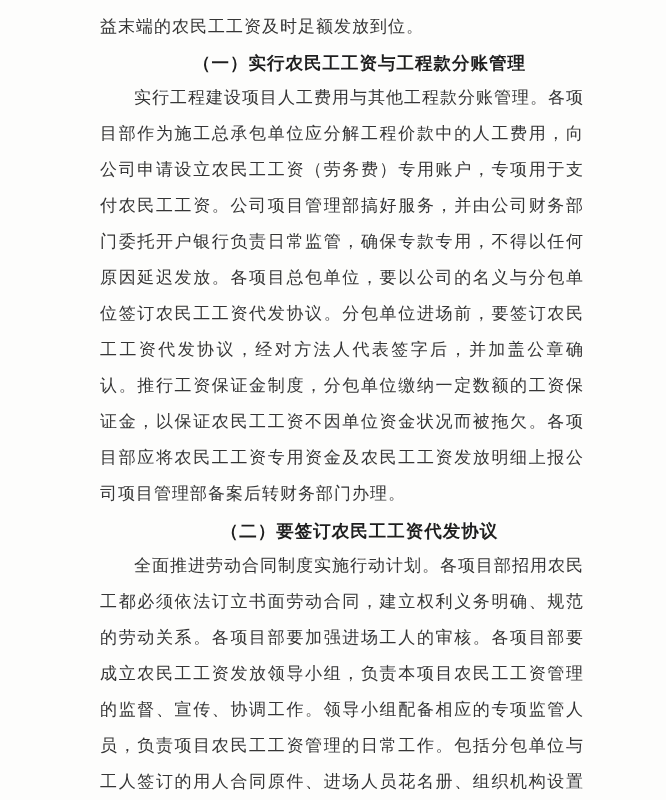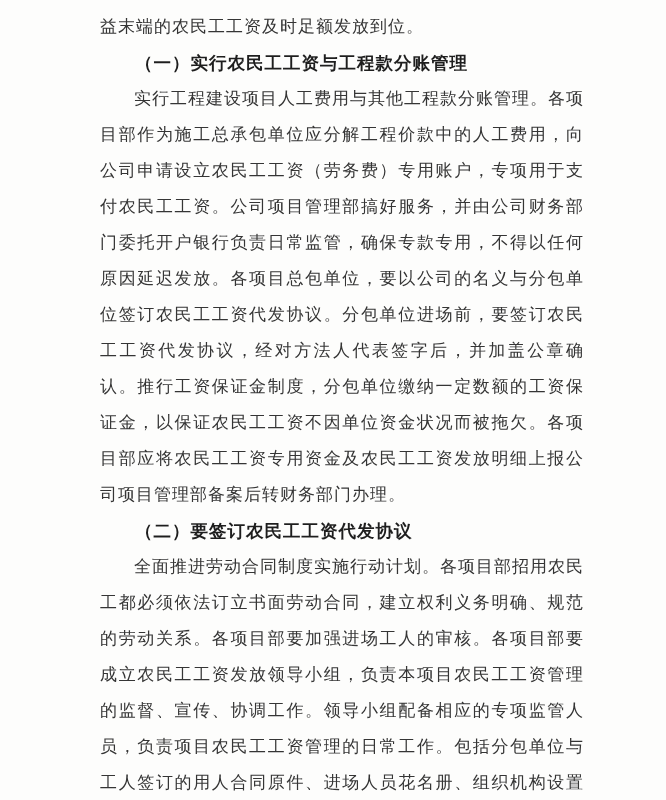--- a/index.html
+++ b/index.html
@@ -27,26 +27,27 @@
     line-height: 36px;
     letter-spacing: 1px;
     text-align: justify;
     text-justify: inter-ideograph;
   }
   p.cont {
     text-indent: 0;
   }
   p.para {
     text-indent: 2em;
+    font-family: Liberation Mono, monospace;
   }
   h3.sec-heading {
     font-weight: bold;
     color: #1e1e1e;
     text-indent: 2em;
-    text-align: left;
+    text-align: center;
     font-size: 17.5px;
   }
 </style>
 </head>
 <body>
 
 <div class="page">
   <div class="doc">
 
     <p class="cont">益末端的农民工工资及时足额发放到位。</p>

